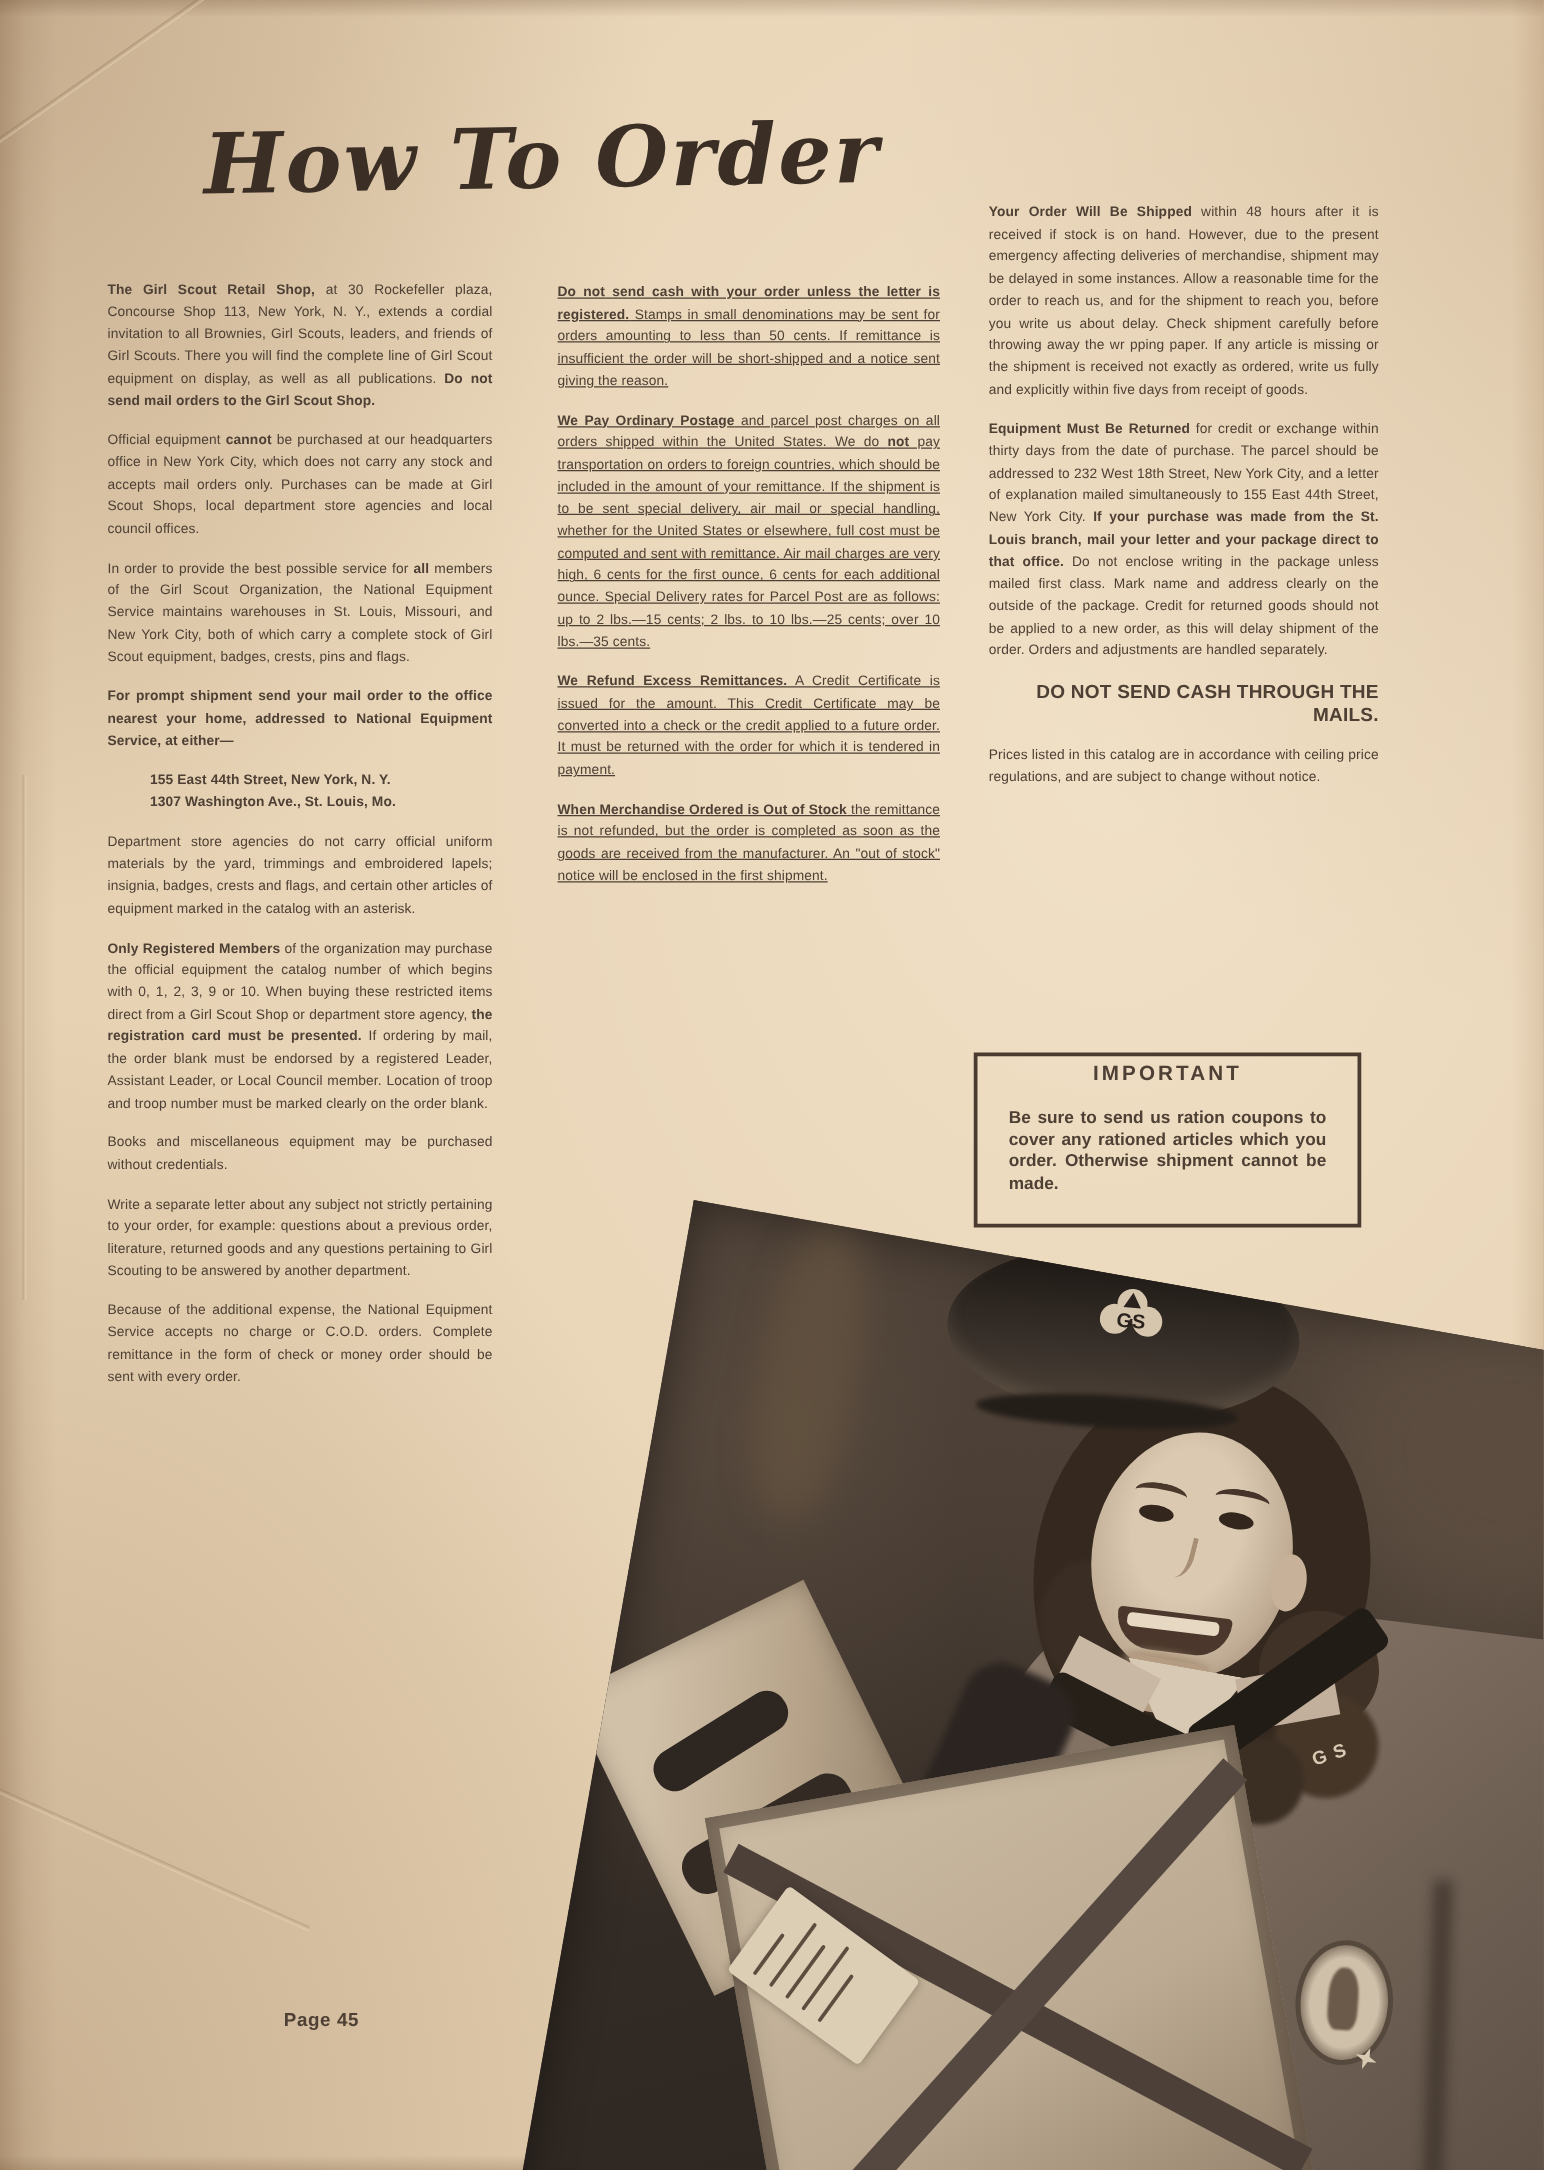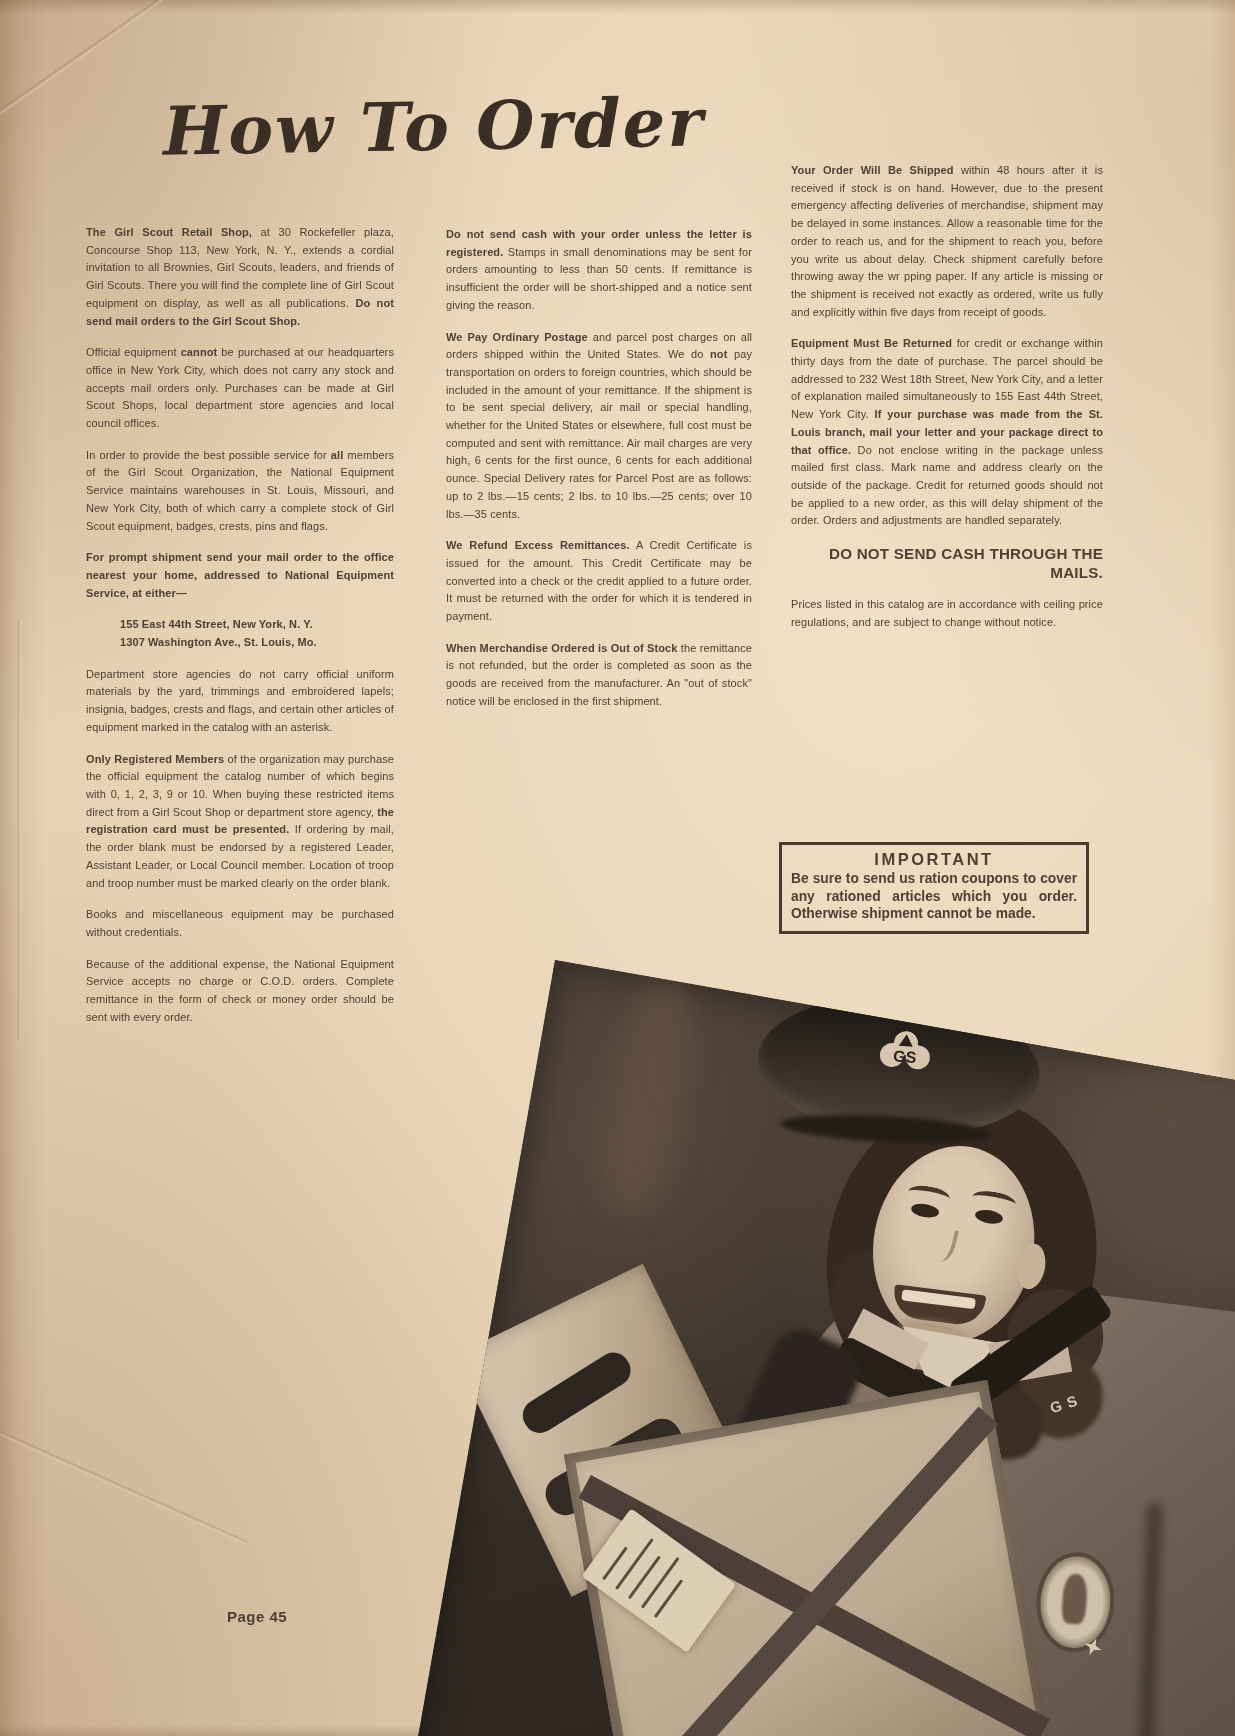--- a/index.html
+++ b/index.html
@@ -31,29 +31,29 @@
     font-size:67px;color:#3a2e25;letter-spacing:2px;white-space:nowrap;
     transform:rotate(-1deg);
   }
 
   .col{position:absolute;color:#4e4034;}
   .col p{margin:0 0 14px 0;font-size:11px;line-height:17.7px;text-align:justify;letter-spacing:.1px;}
   .col p b{font-weight:bold;}
   .col p.address{font-weight:bold;text-align:left;white-space:pre-line;padding-left:34px;}
   .col p.caps{font-weight:bold;font-size:15.2px;line-height:19px;text-align:right;letter-spacing:.2px;}
   .col1{left:86px;top:224px;width:308px;}
-  .col2{left:446px;top:226px;width:306px;}
+  .col2{left:446px;top:226px;width:306px;text-decoration:underline;}
   .col3{left:791px;top:162px;width:312px;}
 
   .important-box{
     position:absolute;left:779px;top:842px;width:286px;
     border:3px solid #493b2f;padding:5px 9px 8px 9px;color:#4e4034;
   }
   .important-box .ib-title{font-weight:bold;font-size:16.5px;letter-spacing:2.5px;text-align:center;margin:0 0 1px 0;}
-  .important-box .ib-body{font-weight:bold;font-size:13.8px;line-height:17.5px;text-align:justify;margin:0;}
+  .important-box .ib-body{font-weight:bold;font-size:13.8px;line-height:17.5px;text-align:justify;margin:16px;}
 
   .page-number{position:absolute;left:227px;top:1608px;font-weight:bold;font-size:15px;color:#4e4034;letter-spacing:.5px;}
 
   
   .photo{
     position:absolute;left:555px;top:960px;width:840px;height:930px;
     transform:rotate(10deg);transform-origin:0 0;overflow:hidden;
     background:
       radial-gradient(ellipse at 78% 8%, rgba(122,102,84,.55), transparent 45%),
       radial-gradient(ellipse at 12% 18%, rgba(110,92,76,.5), transparent 38%),
@@ -157,20 +157,21 @@
   <div class="col col1">
       <p><b>The Girl Scout Retail Shop,</b><span> at 30 Rockefeller plaza, Concourse Shop 113, New York, N. Y., extends a cordial invitation to all Brownies, Girl Scouts, leaders, and friends of Girl Scouts.  There you will find the complete line of Girl Scout equipment on display, as well as all publications. </span><b>Do not send mail orders to the Girl Scout Shop.</b></p>
       <p><span>Official equipment </span><b>cannot</b><span> be purchased at our headquarters office in New York City, which does not carry any stock and accepts mail orders only. Purchases can be made at Girl Scout Shops, local department store agencies and local council offices.</span></p>
       <p><span>In order to provide the best possible service for </span><b>all</b><span> members of the Girl Scout Organization, the National Equipment Service maintains warehouses in St. Louis, Missouri, and New York City, both of which carry a complete stock of Girl Scout equipment, badges, crests, pins and flags.</span></p>
       <p><b>For prompt shipment send your mail order to the office nearest your home, addressed to National Equipment Service, at either—</b></p>
       <p class="address"><b>155 East 44th Street, New York, N. Y.
 1307 Washington Ave., St. Louis, Mo.</b></p>
       <p><span>Department store agencies do not carry official uniform materials by the yard, trimmings and embroidered lapels; insignia, badges, crests and flags, and certain other articles of equipment marked in the catalog with an asterisk.</span></p>
       <p><b>Only Registered Members</b><span> of the organization may purchase the official equipment the catalog number of which begins with 0, 1, 2, 3, 9 or 10. When buying these restricted items direct from a Girl Scout Shop or department store agency, </span><b>the registration card must be presented.</b><span> If ordering by mail, the order blank must be endorsed by a registered Leader, Assistant Leader, or Local Council member. Location of troop and troop number must be marked clearly on the order blank.</span></p>
       <p><span>Books and miscellaneous equipment may be purchased without credentials.</span></p>
+      <p><span>Write a separate letter about any subject not strictly pertaining to your order, for example: questions about a previous order, literature, returned goods and any questions pertaining to Girl Scouting to be answered by another department.</span></p>
       <p><span>Because of the additional expense, the National Equipment Service accepts no charge or C.O.D. orders. Complete remittance in the form of check or money order should be sent with every order.</span></p>
     </div>
   <div class="col col2">
       <p><b>Do not send cash with your order unless the letter is registered.</b><span> Stamps in small denominations may be sent for orders amounting to less than 50 cents. If remittance is insufficient the order will be short-shipped and a notice sent giving the reason.</span></p>
       <p><b>We Pay Ordinary Postage</b><span> and parcel post charges on all orders shipped within the United States. We do </span><b>not</b><span> pay transportation on orders to foreign countries, which should be included in the amount of your remittance. If the shipment is to be sent special delivery, air mail or special handling, whether for the United States or elsewhere, full cost must be computed and sent with remittance. Air mail charges are very high, 6 cents for the first ounce, 6 cents for each additional ounce. Special Delivery rates for Parcel Post are as follows: up to 2 lbs.—15 cents; 2 lbs. to 10 lbs.—25 cents; over 10 lbs.—35 cents.</span></p>
       <p><b>We Refund Excess Remittances.</b><span> A Credit Certificate is issued for the amount. This Credit Certificate may be converted into a check or the credit applied to a future order. It must be returned with the order for which it is tendered in payment.</span></p>
       <p><b>When Merchandise Ordered is Out of Stock</b><span> the remittance is not refunded, but the order is completed as soon as the goods are received from the manufacturer. An "out of stock" notice will be enclosed in the first shipment.</span></p>
     </div>
   <div class="col col3">
       <p><b>Your Order Will Be Shipped</b><span> within 48 hours after it is received if stock is on hand. However, due to the present emergency affecting deliveries of merchandise, shipment may be delayed in some instances.  Allow a reasonable time for the order to reach us, and for the shipment to reach you, before you write us about delay. Check shipment carefully before throwing away the wr pping paper. If any article is missing or the shipment is received not exactly as ordered, write us fully and explicitly within five days from receipt of goods.</span></p>

